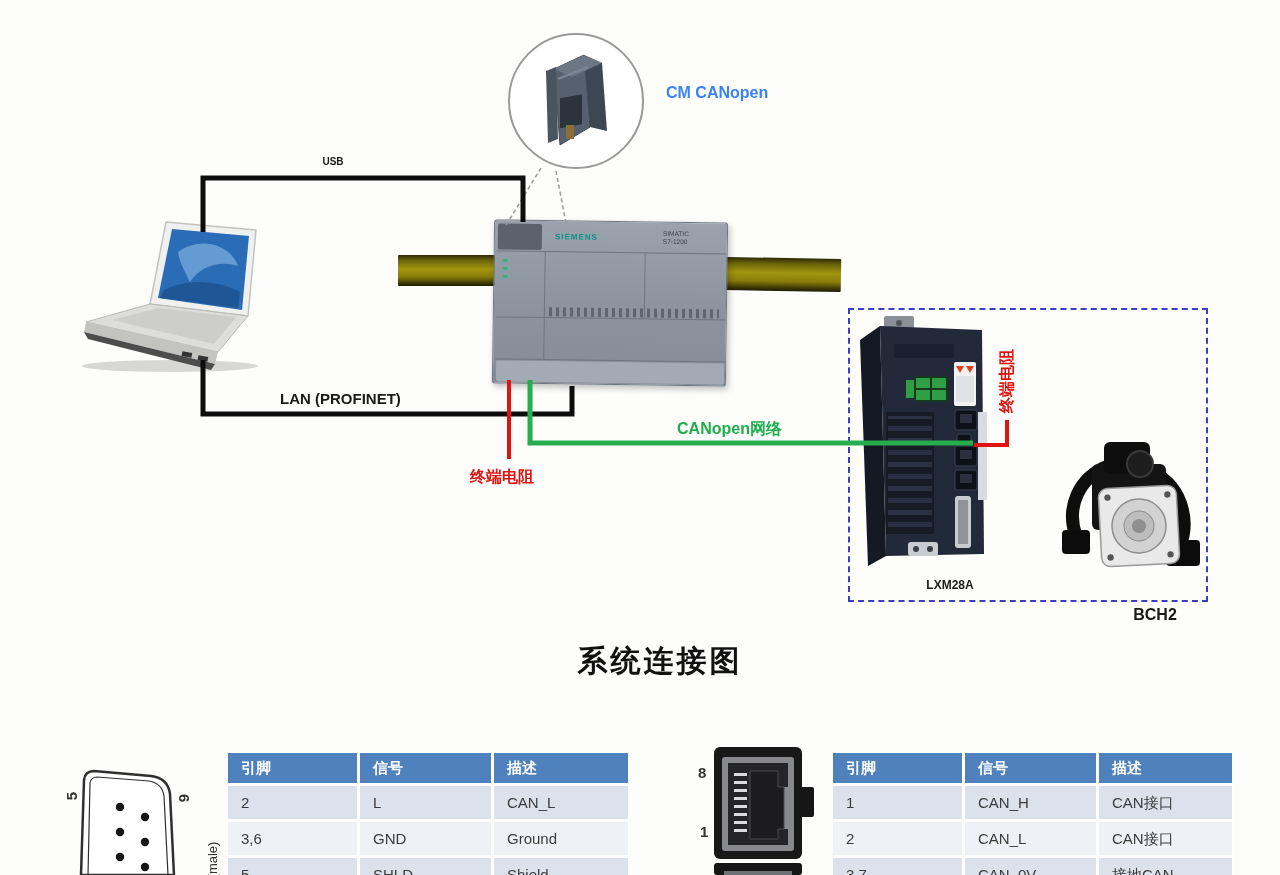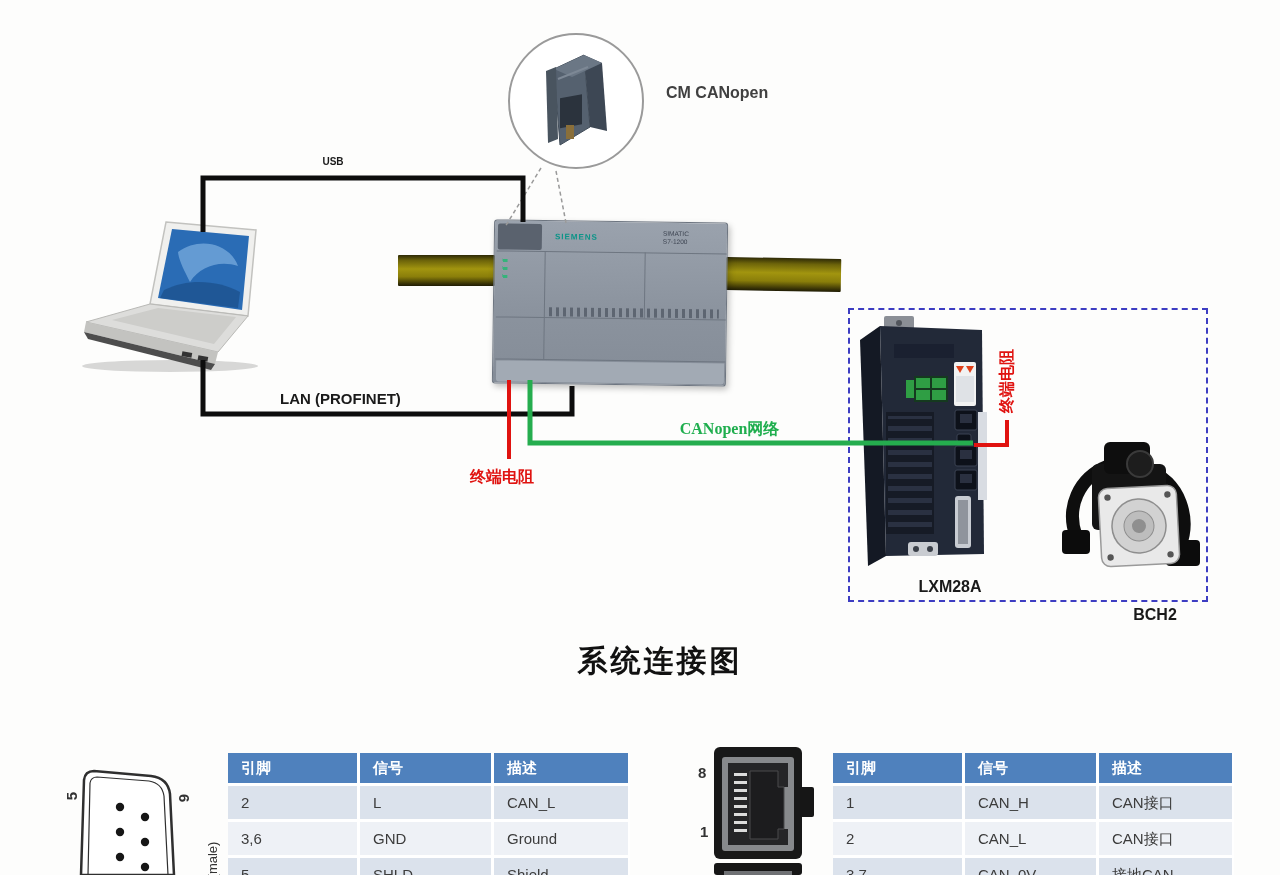--- a/index.html
+++ b/index.html
@@ -9,26 +9,26 @@
     font-family:"Liberation Sans","DejaVu Sans",sans-serif; color:#1a1a1a;
   }
   .abs { position:absolute; }
   .lbl { font-weight:bold; white-space:nowrap; }
 
   
   .callout-circle {
     left:508px; top:33px; width:136px; height:136px; border-radius:50%;
     background:#ffffff; border:2px solid #9a9a9a;
   }
-  .cm-label { left:666px; top:84px; font-size:16px; color:#404040; }
+  .cm-label { left:666px; top:84px; font-size:16px; color:#3b82f6; }
 
   .usb-label { left:303px; top:156px; width:60px; text-align:center; font-size:10px; }
   .lan-label { left:280px; top:390px; width:155px; text-align:left; font-size:15px; }
 
-  .canopen-label { left:657px; top:419px; width:145px; text-align:center; font-size:16px; color:#1fae4e;font-family:Liberation Serif, serif; }
+  .canopen-label { left:657px; top:419px; width:145px; text-align:center; font-size:16px; color:#1fae4e; }
   .term-left-label { left:452px; top:467px; width:100px; text-align:center; font-size:16px; color:#e01310; }
   .term-right-label {
     left:966px; top:372px; width:80px; height:18px; text-align:center;
     font-size:16px; color:#e01310; transform:rotate(-90deg);
   }
 
   
   .plc {
     left:493px; top:221px; width:234px; height:164px;
     background:linear-gradient(180deg,#9aa2ad 0%,#8b939e 55%,#848c97 100%);
@@ -51,21 +51,21 @@
 
   .rail {
     background:linear-gradient(180deg,#2e2a06 0%,#6d640a 18%,#a2950f 45%,#8a7e0a 70%,#3a3406 92%,#1f1c04 100%);
     border-radius:1px;
   }
   .rail-left { left:398px; top:255px; width:97px; height:31px; }
   .rail-right { left:726px; top:258px; width:115px; height:33px; transform:rotate(1deg); }
 
   
   .dash-box { left:848px; top:308px; width:360px; height:294px; border:2px dashed #3d3dc2; background:transparent; }
-  .drive-label { left:905px; top:578px; width:90px; text-align:center; font-size:16px; }
+  .drive-label { left:905px; top:578px; width:90px; text-align:center; font-size:12px; }
   .motor-label { left:1120px; top:578px; width:70px; text-align:center; font-size:16px;margin-top:28px; }
 
   .diagram-title {
     left:400px; top:641px; width:520px; text-align:center;
     font-family:Liberation Serif, serif;
     font-size:30px; font-weight:600; letter-spacing:3px; color:#111;
   }
 
   
   .pin-table { display:grid; gap:3px; background:#ffffff; }

